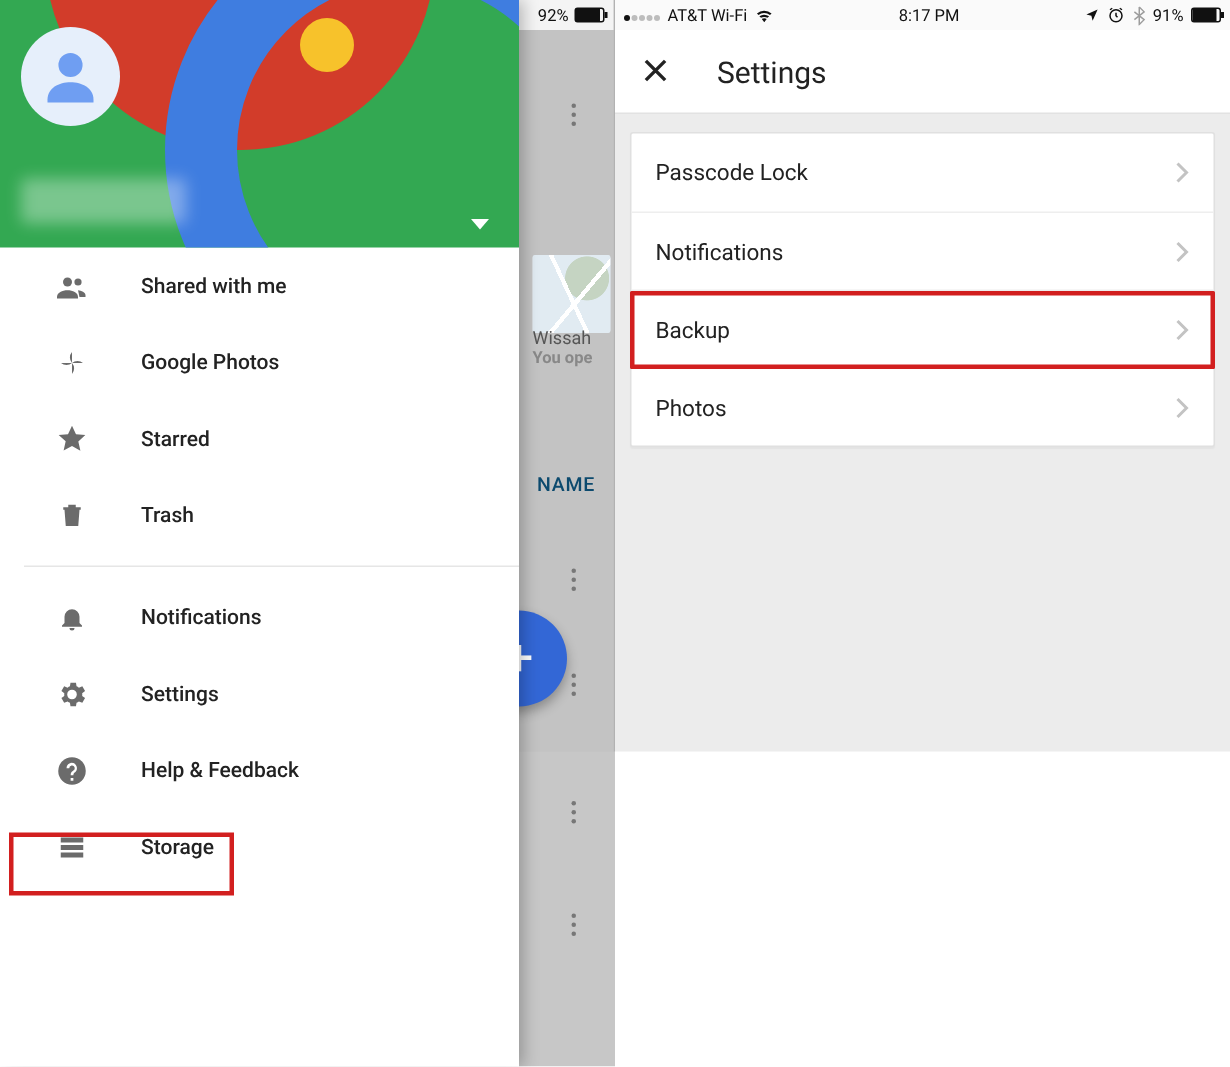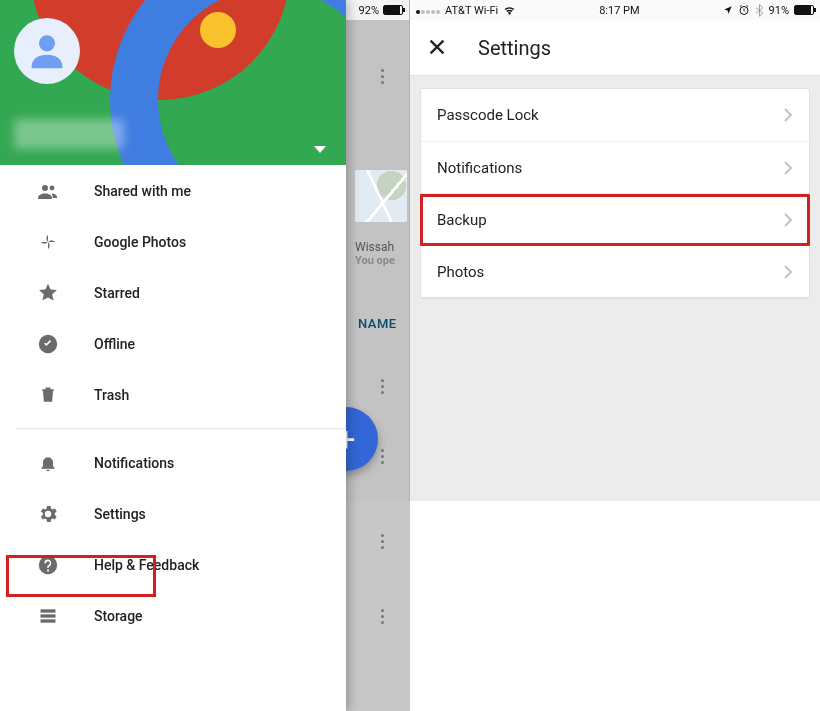--- a/index.html
+++ b/index.html
@@ -19,21 +19,21 @@
     .row-dots-a { top: 370px; }
     .row-dots-b { top: 440px; }
     .row-dots-c { top: 525px; }
     .row-dots-d { top: 600px; }
 
     .status-left-partial { position:absolute; top:0; right:0; width:64px; height:20px; display:flex; align-items:center; justify-content:flex-end; padding-right:6px; font-size:11px; color:#111; gap:4px; background:rgba(250,250,250,0.9); }
     .status-left-partial .batt { width:20px; height:10px; border:1px solid #111; border-radius:2px; position:relative; }
     .status-left-partial .batt::after { content:""; position:absolute; right:-3px; top:2px; width:2px; height:4px; background:#111; }
     .status-left-partial .batt i { display:block; background:#111; width:90%; height:100%; }
 
-    .drive-hidden { position:absolute; top:240px; left:355px; font-size:12px; color:#555; }
+    .drive-hidden { position:absolute; top:218px; left:355px; font-size:12px; color:#555; }
     .drive-hidden .sub { font-size:11px; color:#888;font-weight:bold; }
     .name-label { position:absolute; top:316px; left:358px; color:#0c4a6e; font-size:13px; font-weight:500; letter-spacing:0.5px; }
     .thumb { position:absolute; top:170px; left:355px; width:52px; height:52px; border-radius:2px; background:#dfe7ee; overflow:hidden; }
     .thumb .road { position:absolute; inset:0; background:
        linear-gradient(65deg, transparent 46%, #fff 46%, #fff 50%, transparent 50%),
        linear-gradient(130deg, transparent 56%, #fff 56%, #fff 60%, transparent 60%),
        radial-gradient(circle at 70% 30%, #c5d4c2 28%, transparent 29%),
        #e1ebf2; }
 
     
@@ -176,29 +176,20 @@
 
         <div class="drawer-item">
           <span class="ic">
               <svg viewBox="0 0 24 24" width="22" height="22" fill="#6b6b6b">
                 <path d="M12 2l2.9 6.2 6.8.6-5.1 4.6 1.5 6.7L12 16.8 5.9 20l1.5-6.7L2.3 8.8l6.8-.6z"></path>
               </svg>
             </span>
           <span class="lbl">Starred</span>
         </div>
 
-        <div class="drawer-item">
-          <span class="ic">
-              <svg viewBox="0 0 24 24" width="22" height="22" fill="#6b6b6b">
-                <circle cx="12" cy="12" r="10"></circle>
-                <path fill="#fff" d="M10.2 14.3l-2.5-2.5 1.3-1.3 1.2 1.2 4-4 1.3 1.3z"></path>
-              </svg>
-            </span>
-          <span class="lbl">Offline</span>
-        </div>
 
         <div class="drawer-item">
           <span class="ic">
               <svg viewBox="0 0 24 24" width="20" height="22" fill="#6b6b6b">
                 <path d="M6 7h12l-1 13H7zM5 5h14v2H5zM9 3h6v2H9z"></path>
               </svg>
             </span>
           <span class="lbl">Trash</span>
         </div>
 

